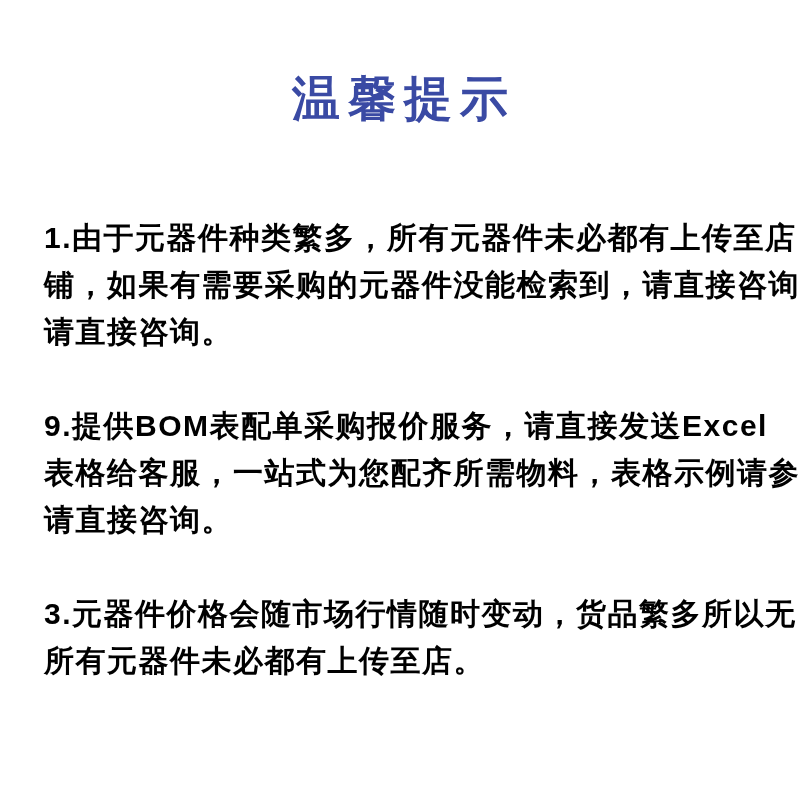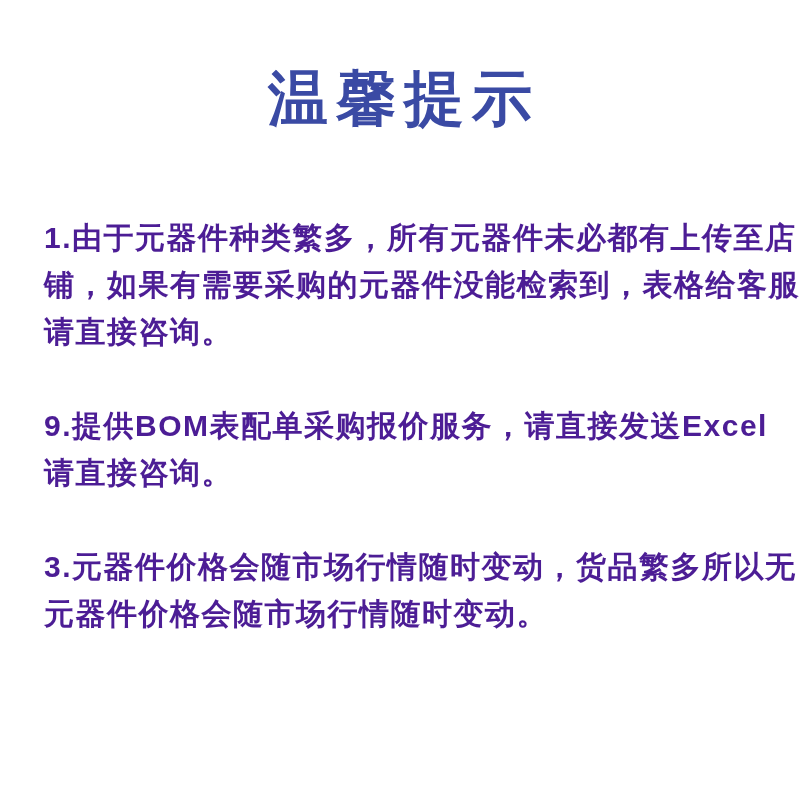--- a/index.html
+++ b/index.html
@@ -11,21 +11,21 @@
     position: relative;
     width: 800px;
     height: 800px;
     background: #ffffff;
     overflow: hidden;
     font-family: "Liberation Sans", "DejaVu Sans", sans-serif;
   }
   .title {
     margin: 62px 0 0 0;
     text-align: center;
-    font-size: 60px;
+    font-size: 48px;
     line-height: 74px;
     font-weight: 700;
     color: #3a4aa4;
     letter-spacing: 8px;
     text-indent: 8px;
     white-space: nowrap;
   }
   .notices {
     margin-top: 78px;
     padding: 0 44px;
@@ -34,44 +34,45 @@
     margin: 0 0 47px 0;
   }
   .para:last-child {
     margin-bottom: 16px;
   }
   .line {
     display: block;
     font-size: 30px;
     line-height: 47px;
     font-weight: 600;
-    color: #4c1d95;
+    color: #000000;
     letter-spacing: 1.5px;
     white-space: nowrap;
   }
 </style>
 </head>
 <body>
 
 <div class="page">
 
   <h1 class="title">温馨提示</h1>
 
   <div class="notices">
 
     <p class="para">
       <span class="line">1.由于元器件种类繁多，所有元器件未必都有上传至店</span>
-      <span class="line">铺，如果有需要采购的元器件没能检索到，表格给客服</span>
+      <span class="line">铺，如果有需要采购的元器件没能检索到，请直接咨询</span>
       <span class="line">请直接咨询。</span>
     </p>
 
     <p class="para">
       <span class="line">9.提供BOM表配单采购报价服务，请直接发送Excel</span>
+      <span class="line">表格给客服，一站式为您配齐所需物料，表格示例请参</span>
       <span class="line">请直接咨询。</span>
     </p>
 
     <p class="para">
       <span class="line">3.元器件价格会随市场行情随时变动，货品繁多所以无</span>
-      <span class="line">元器件价格会随市场行情随时变动。</span>
+      <span class="line">所有元器件未必都有上传至店。</span>
     </p>
 
   </div>
 </div>
 
 </body></html>

